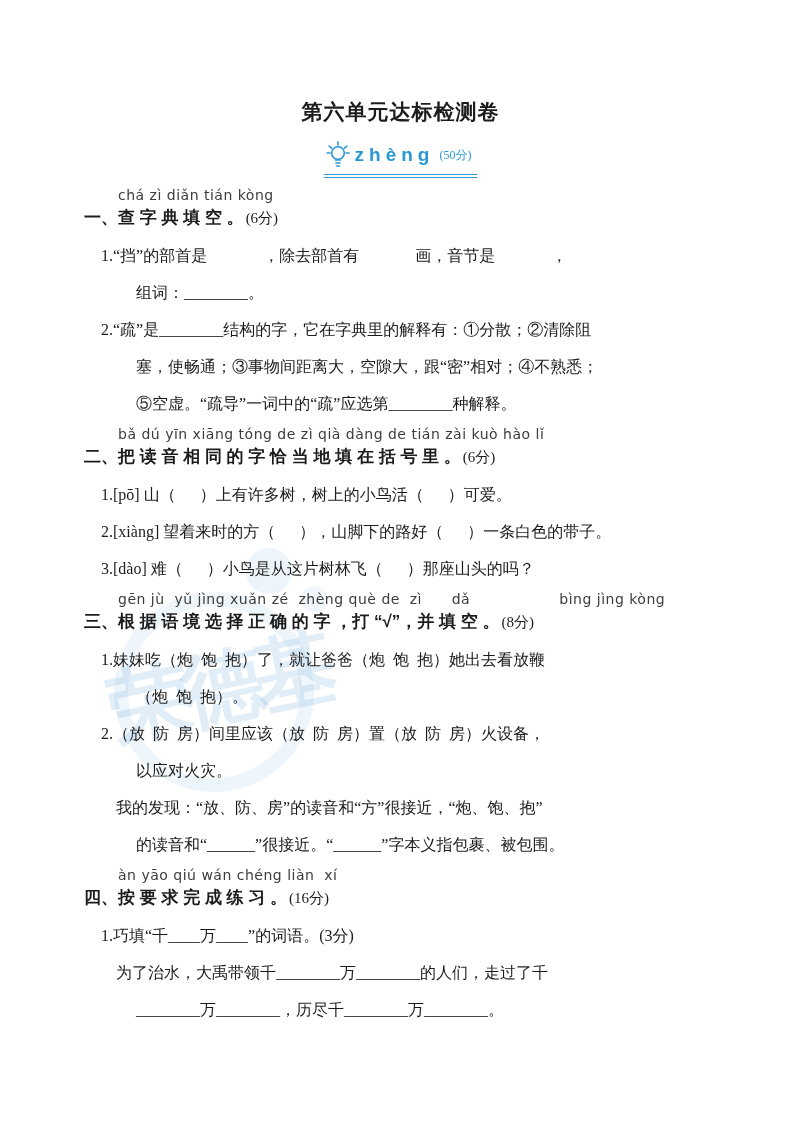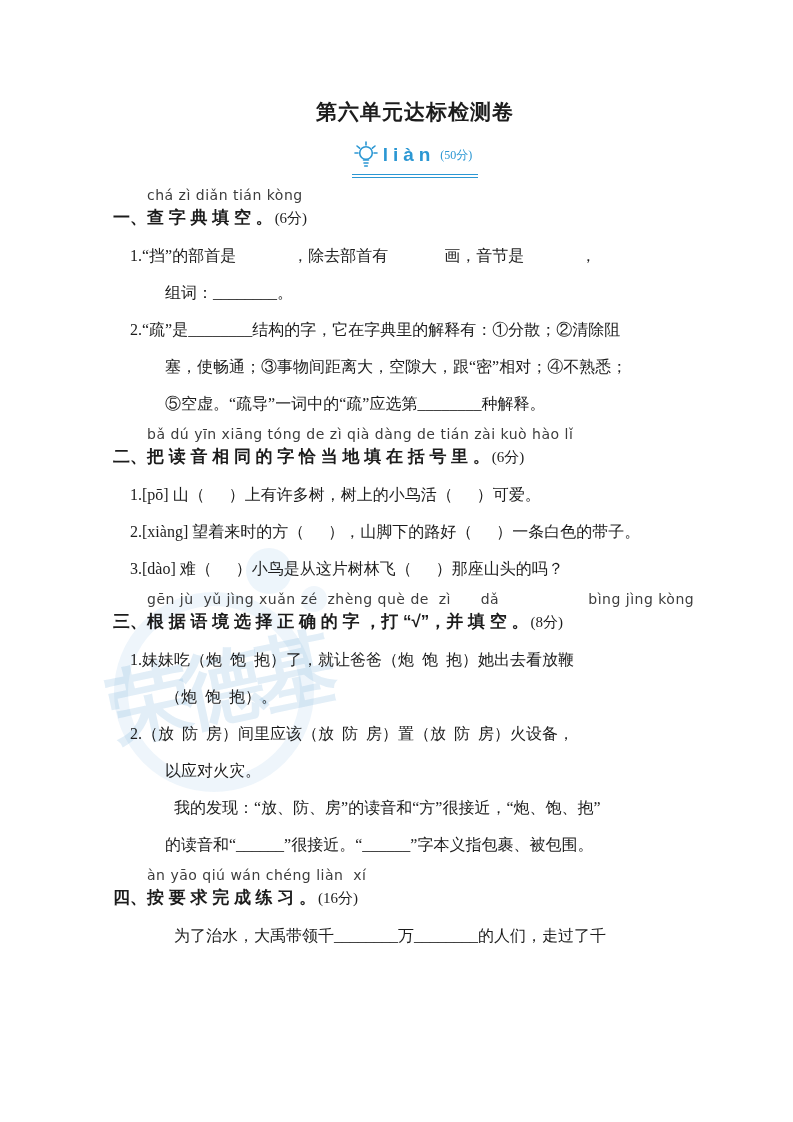--- a/index.html
+++ b/index.html
@@ -17,21 +17,21 @@
     border:14px solid rgba(120,176,221,0.13); border-radius:50%; }
   .wm-text { position:absolute; left:12px; top:86px; font-family:"Liberation Sans",sans-serif;
     font-weight:bold; font-size:82px; letter-spacing:-8px;
     color:rgba(108,168,214,0.20); transform:rotate(-12deg); white-space:nowrap; }
   .wm-bubble1 { position:absolute; left:150px; top:0; width:46px; height:46px;
     border-radius:50%; background:rgba(130,185,225,0.14); }
   .wm-bubble2 { position:absolute; left:205px; top:38px; width:26px; height:26px;
     border-radius:50%; background:rgba(130,185,225,0.12); }
 
   
-  .content { position:relative; z-index:1; padding:0 76px 0 113px; }
+  .content { position:relative; z-index:1; padding:0 76px 0 84px; }
 
   .title { margin:98px 0 0; text-align:center;
     font-family:"Liberation Sans",sans-serif; font-size:21px; font-weight:bold;
     letter-spacing:1px; }
 
   .banner-wrap { text-align:center; margin-top:15px; }
   .banner { display:inline-flex; align-items:center; gap:5px; position:relative;
     padding:0 6px 5px 2px; border-bottom:1px solid var(--accent); }
   .banner::after { content:""; position:absolute; left:0; right:0; bottom:-4px;
     height:1px; background:var(--accent); }
@@ -43,21 +43,21 @@
   .pinyin { margin:12px 0 0 34px; font-family:"DejaVu Sans",sans-serif;
     font-size:14px; color:#3c3c3c; letter-spacing:0.5px; white-space:pre-wrap; }
   .heading { font-family:"Liberation Sans",sans-serif; font-weight:bold;
     font-size:17px; margin-top:3px; }
   .heading .score { font-family:"Liberation Serif",serif; font-weight:normal;
     font-size:15px; margin-left:2px; }
 
   .line { font-size:16px; line-height:1.25; margin-top:17px; white-space:pre-wrap; }
   .l-item { margin-left:17px; }
   .l-cont { margin-left:52px; }
-  .l-ind2 { margin-left:61px; }
+  .l-ind2 { margin-left:32px; }
 </style>
 </head>
 <body>
 
 <div class="watermark">
   <div class="wm-bubble1"></div>
   <div class="wm-bubble2"></div>
   <div class="wm-ring"></div>
   <div class="wm-text">荣德基</div>
 </div>
@@ -72,21 +72,21 @@
         <line x1="12" y1="1" x2="12" y2="4"></line>
         <line x1="3" y1="5" x2="5.6" y2="7.2"></line>
         <line x1="21" y1="5" x2="18.4" y2="7.2"></line>
         <line x1="1" y1="12" x2="4" y2="12"></line>
         <line x1="23" y1="12" x2="20" y2="12"></line>
         <circle cx="12" cy="12" r="6.3"></circle>
         <path d="M9.5 19 h5"></path>
         <path d="M10 22 h4"></path>
         <path d="M10.7 25 h2.6"></path>
       </svg>
-      <span class="banner-label">liàn</span>
+      <span class="banner-label">zhèng</span>
       <span class="banner-score">(50分)</span>
     </span>
   </div>
 
   <div class="section">
     <div class="pinyin">chá zì diǎn tián kòng</div>
     <div class="heading">
       <span>一、查 字 典 填 空 。</span><span class="score">(6分)</span>
     </div>
     <div class="line l-item">1.“挡”的部首是              ，除去部首有              画，音节是              ，</div>
@@ -117,16 +117,18 @@
     <div class="line l-cont">以应对火灾。</div>
     <div class="line l-ind2">我的发现：“放、防、房”的读音和“方”很接近，“炮、饱、抱”</div>
     <div class="line l-cont">的读音和“______”很接近。“______”字本义指包裹、被包围。</div>
   </div>
 
   <div class="section">
     <div class="pinyin">àn yāo qiú wán chéng liàn  xí</div>
     <div class="heading">
       <span>四、按 要 求 完  成  练 习 。</span><span class="score">(16分)</span>
     </div>
+    <div class="line l-item">1.巧填“千____万____”的词语。(3分)</div>
     <div class="line l-ind2">为了治水，大禹带领千________万________的人们，走过了千</div>
+    <div class="line l-cont">________万________，历尽千________万________。</div>
   </div>
 
 </div>
 
 </body></html>

